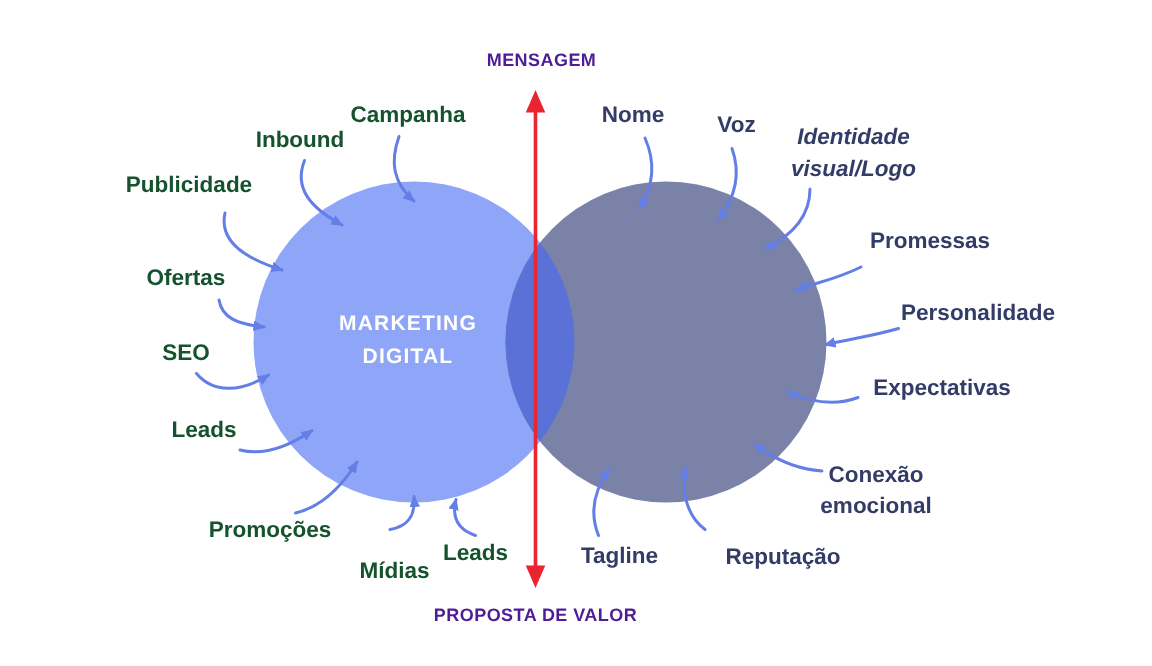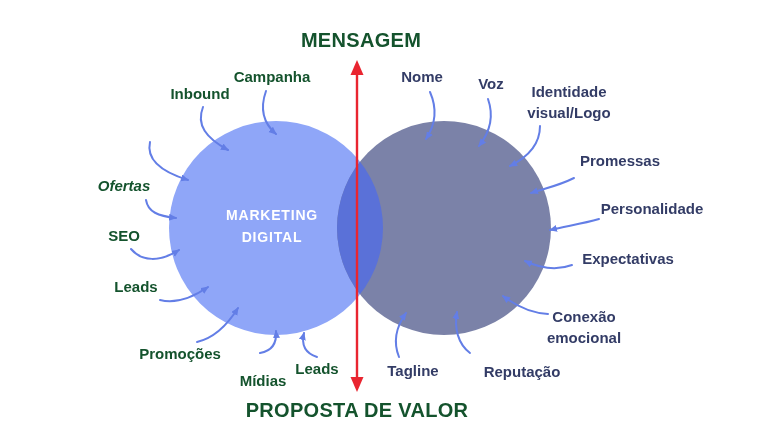--- a/index.html
+++ b/index.html
@@ -21,23 +21,23 @@
     white-space: nowrap;
     line-height: 1.2;
   }
   .lbl.left-side  { color: #14532d; }
   .lbl.right-side { color: #333c66; }
   .lbl.wrap { white-space: normal; text-align: center; line-height: 1.4; }
   .axis-lbl {
     position: absolute;
     transform: translate(-50%, -50%);
     font-weight: bold;
-    font-size: 20px;
+    font-size: 12px;
     letter-spacing: 0.3px;
-    color: #14532d;
+    color: #4c1d95;
     white-space: nowrap;
   }
   .circle-title {
     position: absolute;
     transform: translate(-50%, -50%);
     color: #ffffff;
     font-weight: bold;
     font-size: 14px;
     letter-spacing: 0.8px;
     text-align: center;
@@ -94,30 +94,31 @@
   <div class="axis-lbl" style="left:361px; top:40px;">MENSAGEM</div>
   <div class="axis-lbl" style="left:357px; top:410px;">PROPOSTA DE VALOR</div>
 
   <div class="circle-title" style="left:272px; top:227px;">
     <div>MARKETING</div>
     <div>DIGITAL</div>
   </div>
 
   <div class="lbl left-side" style="left:272px; top:77px;">Campanha</div>
   <div class="lbl left-side" style="left:200px; top:94px;">Inbound</div>
-  <div class="lbl left-side" style="left:124px; top:186px;font-style:italic;">Ofertas</div>
+  <div class="lbl left-side" style="left:126px; top:124px;">Publicidade</div>
+  <div class="lbl left-side" style="left:124px; top:186px;">Ofertas</div>
   <div class="lbl left-side" style="left:124px; top:236px;">SEO</div>
   <div class="lbl left-side" style="left:136px; top:287px;">Leads</div>
   <div class="lbl left-side" style="left:180px; top:354px;">Promoções</div>
   <div class="lbl left-side" style="left:263px; top:381px;">Mídias</div>
   <div class="lbl left-side" style="left:317px; top:369px;">Leads</div>
 
   <div class="lbl right-side" style="left:422px; top:77px;">Nome</div>
   <div class="lbl right-side" style="left:491px; top:84px;">Voz</div>
-  <div class="lbl right-side wrap" style="left:569px; top:102px; width:100px;">Identidade visual/Logo</div>
+  <div class="lbl right-side wrap" style="left:569px; top:102px; width:100px;font-style:italic;">Identidade visual/Logo</div>
   <div class="lbl right-side" style="left:652px; top:209px;">Personalidade</div>
   <div class="lbl right-side" style="left:620px; top:161px;">Promessas</div>
   <div class="lbl right-side" style="left:628px; top:259px;">Expectativas</div>
   <div class="lbl right-side wrap" style="left:584px; top:327px; width:92px;">Conexão emocional</div>
   <div class="lbl right-side" style="left:501px; top:372px;padding-left:42px;">Reputação</div>
   <div class="lbl right-side" style="left:413px; top:371px;">Tagline</div>
 
 </div>
 
 </body></html>

